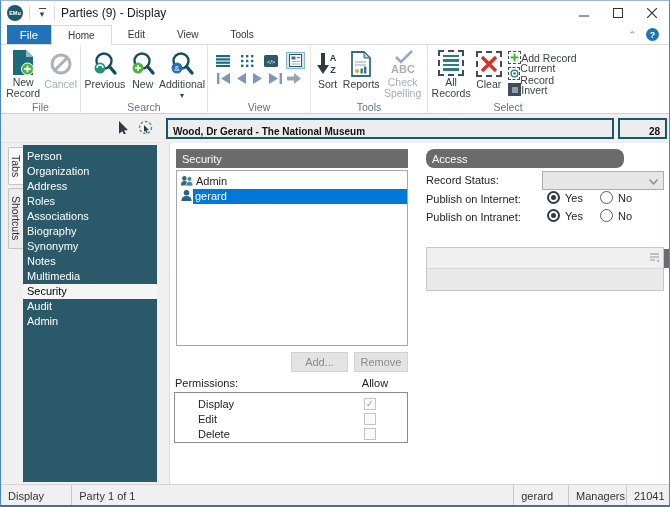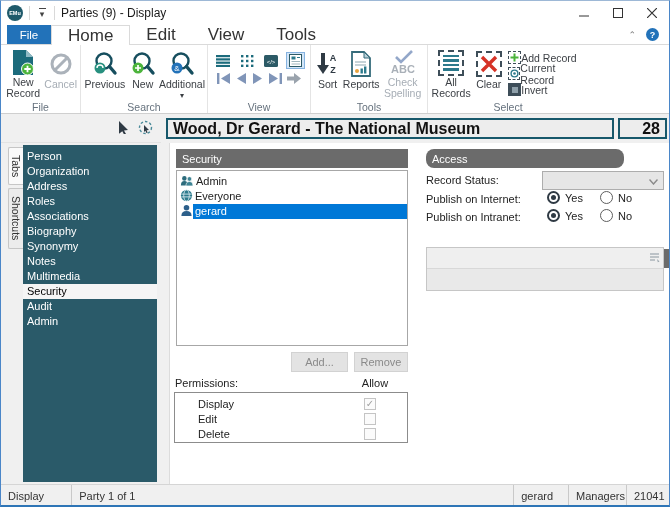--- a/index.html
+++ b/index.html
@@ -19,21 +19,21 @@
   .qat { font-size:9px; color:#444; line-height:1; display:flex; flex-direction:column; align-items:center; width:12px; }
   .qat .bar { width:7px; height:1px; background:#444; margin-bottom:1px; }
   .tb-title { font-size:12px; color:#1A1A1A; }
   .win-controls { margin-left:auto; display:flex; height:24px; }
   .wc { width:34px; display:flex; align-items:center; justify-content:center; }
   .wc svg { display:block; }
 
   
   .tabrow { height:20px; display:flex; align-items:stretch; background:#fff; border-bottom:1px solid #DADADA; padding-left:0; }
   .ftab { width:44px; background:#2272B9; color:#fff; display:flex; align-items:center; justify-content:center; font-size:11.5px; margin-left:6px; }
-  .rtab { padding:0 16px; display:flex; align-items:center; color:#333; font-size:17px; position:relative; }
+  .rtab { padding:0 16px; display:flex; align-items:center; color:#333; font-size:10px; position:relative; }
   .rtab.on { background:#fff; border:1px solid #DADADA; border-bottom:none; margin-bottom:-1px; }
   .tabrow-right { margin-left:auto; display:flex; align-items:center; gap:10px; padding-right:10px; }
   .chev-up { color:#777; font-size:9px; }
   .help-dot { width:13px; height:13px; border-radius:50%; background:#2272B9; color:#fff; font-size:9px; font-weight:bold;
     display:flex; align-items:center; justify-content:center; }
 
   
   .ribbon { height:69px; background:#fff; border-bottom:1px solid #CFCFCF; display:flex; }
   .rgroup { position:relative; border-right:1px solid #E4E4E4; padding:2px 2px 13px 2px; display:flex; justify-content:center; }
   .glabel { position:absolute; bottom:0; left:0; right:0; text-align:center; font-size:10.5px; color:#66727E; }
@@ -56,21 +56,21 @@
   .dashbox .tl { width:16px; height:2.5px; background:#2C7A8C; }
   .minidash { border:1.5px dashed #3E4E59; width:13px; height:13px; display:flex; align-items:center; justify-content:center; }
   .minidash.inv { background:#3E4E59; }
   .minidash.inv .sq { width:6px; height:6px; background:#8FA0AA; }
 
   
   .strip { height:29px; background:#F0F0F0; position:relative; }
   .strip-tools { position:absolute; left:0; top:0; width:160px; height:100%; display:flex; align-items:center;
     justify-content:flex-end; gap:8px; padding-right:8px; border-bottom:1px solid #E3E3E3; }
   .recbox { position:absolute; top:4px; height:21px; background:#EDEDED; border:2px solid #17586B;
-    display:flex; align-items:center; padding:0 5px; font-weight:bold; font-size:16px; color:#111; }
+    display:flex; align-items:flex-end; padding:0 5px; font-weight:bold; font-size:10px; color:#111; }
   .rb-title { left:165px; width:448px; }
   .rb-count { left:617px; width:49px; justify-content:flex-end; }
 
   
   .main { height:341px; display:flex; background:#F0F0F0; }
   .vtabs { width:22px; background:#F0F0F0; padding-top:4px; display:flex; flex-direction:column; gap:3px; align-items:flex-end; }
   .vtab { writing-mode:vertical-rl; background:#ECECEC; border:1px solid #C6C6C6; border-right:none;
     padding:7px 1px; font-size:10.5px; color:#333; border-radius:2px 0 0 2px; }
   .vtab.on { background:#FAFAFA; }
   .sidebar { width:136px; padding:2px 2px 2px 0; }
@@ -448,29 +448,20 @@
         <div class="serow">
           <span>
             <svg width="14" height="14" viewBox="0 0 16 14">
               <circle cx="5" cy="4" r="2.6" fill="#2C6B7C"></circle>
                 <path d="M1 12 q0 -5 4 -5 q4 0 4 5 z" fill="#2C6B7C"></path>
               <circle cx="10.8" cy="4.6" r="2.6" fill="#3E8494" stroke="#fff" stroke-width="0.7"></circle>
               <path d="M6.8 12.6 q0 -5 4 -5 q4 0 4 5 z" fill="#3E8494" stroke="#fff" stroke-width="0.7"></path>
             </svg></span>
           <span class="nm">Admin</span>
         </div>
-        <div class="serow">
-          <span>
-            <svg width="13" height="13" viewBox="0 0 14 14">
-              <circle cx="7" cy="7" r="6" fill="#2C7A8C"></circle>
-              <ellipse cx="7" cy="7" rx="3" ry="6" fill="none" stroke="#CFE4EA" stroke-width="1"></ellipse>
-              <path d="M1.5 5.5 h11 M1.5 8.5 h11" stroke="#CFE4EA" stroke-width="1"></path>
-            </svg></span>
-          <span class="nm">Everyone</span>
-        </div>
         <div class="serow on">
           <span>
             <svg width="13" height="13" viewBox="0 0 14 14">
               <circle cx="7" cy="4" r="3" fill="#2C5F8A"></circle>
               <path d="M1.5 13 q0 -5.5 5.5 -5.5 q5.5 0 5.5 5.5 z" fill="#2C5F8A"></path>
             </svg></span>
           <span class="nm">gerard</span>
         </div>
       </div>
 

